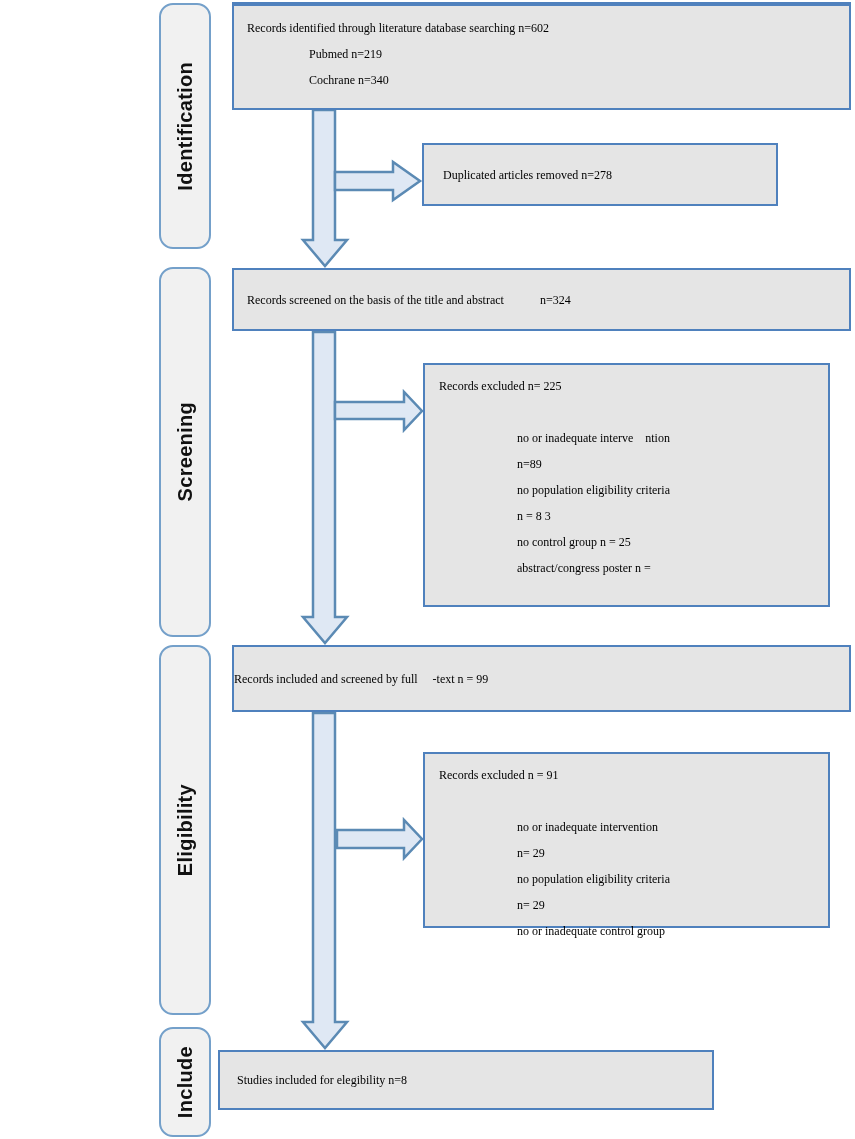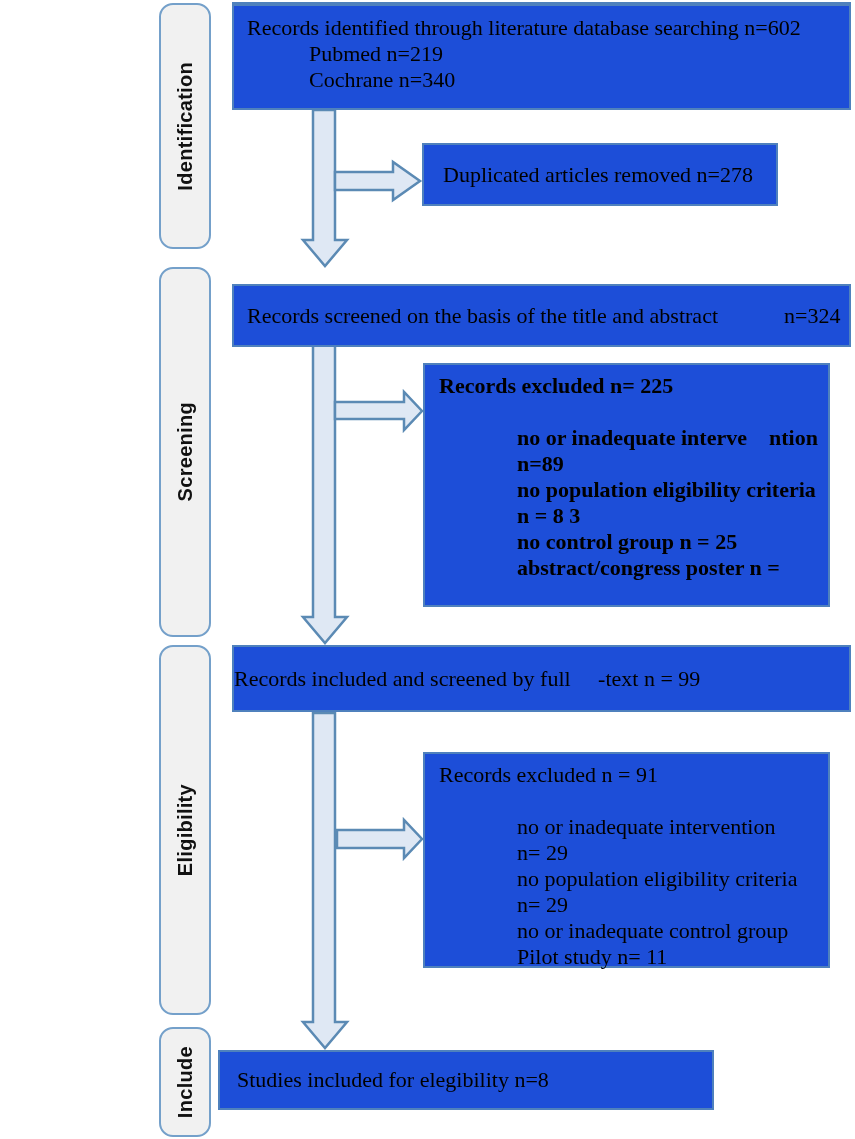--- a/index.html
+++ b/index.html
@@ -44,39 +44,39 @@
     transform: rotate(180deg);
     font-family: "Liberation Sans", sans-serif;
     font-weight: bold;
     font-size: 20px;
     letter-spacing: 0.3px;
     color: #111111;
     white-space: nowrap;
   }
   .pbox {
     position: absolute;
-    background: #1d4ed8;
+    background: #e5e5e5;
     border: 2px solid #4f81bd;
     box-sizing: border-box;
-    font-size: 22px;
+    font-size: 12px;
     line-height: 26px;
   }
   .center-v { display: flex; align-items: center; }
   .pre { white-space: pre; }
   #box-identified {
     left: 232px; top: 2px; width: 619px; height: 108px;
     border-top-width: 4px;
     padding: 9px 8px 0 13px;
   }
   .indent1 { margin-left: 62px; }
   #box-duplicates { left: 422px; top: 143px; width: 356px; height: 63px; padding-left: 19px; }
-  #box-screened   { left: 232px; top: 284px; width: 619px; height: 63px; padding-left: 13px; }
-  #box-excl-screen { left: 423px; top: 363px; width: 407px; height: 244px; padding: 8px 8px 0 14px; font-weight: bold; }
+  #box-screened   { left: 232px; top: 268px; width: 619px; height: 63px; padding-left: 13px; }
+  #box-excl-screen { left: 423px; top: 363px; width: 407px; height: 244px; padding: 8px 8px 0 14px; }
   #box-fulltext   { left: 232px; top: 645px; width: 619px; height: 67px; padding-left: 0; }
-  #box-excl-elig  { left: 423px; top: 752px; width: 407px; height: 216px; padding: 8px 4px 0 14px; }
+  #box-excl-elig  { left: 423px; top: 752px; width: 407px; height: 176px; padding: 8px 4px 0 14px; }
   #box-included   { left: 218px; top: 1050px; width: 496px; height: 60px; padding-left: 17px; }
   .excl-items { margin-top: 26px; margin-left: 78px; }
 </style>
 </head>
 <body>
 
 <div class="canvas">
 
   <svg class="arrow-layer" viewBox="0 0 855 1139" xmlns="http://www.w3.org/2000/svg">
     <polygon class="arrow" points="313,110 335,110 335,240 347,240 325,266 303,240 313,240"></polygon>
@@ -131,21 +131,20 @@
   </div>
 
   <div class="pbox" id="box-excl-elig">
     <div class="pre">Records excluded n = 91</div>
     <div class="excl-items">
       <div class="pre">no or inadequate intervention</div>
       <div class="pre">n= 29</div>
       <div class="pre">no population eligibility criteria</div>
       <div class="pre">n= 29</div>
       <div class="pre">no or inadequate control group</div>
-      <div class="pre">Pilot study n= 11</div>
     </div>
   </div>
 
   <div class="pbox center-v" id="box-included">
     <span class="pre">Studies included for elegibility n=8</span>
   </div>
 
 </div>
 
 </body></html>

